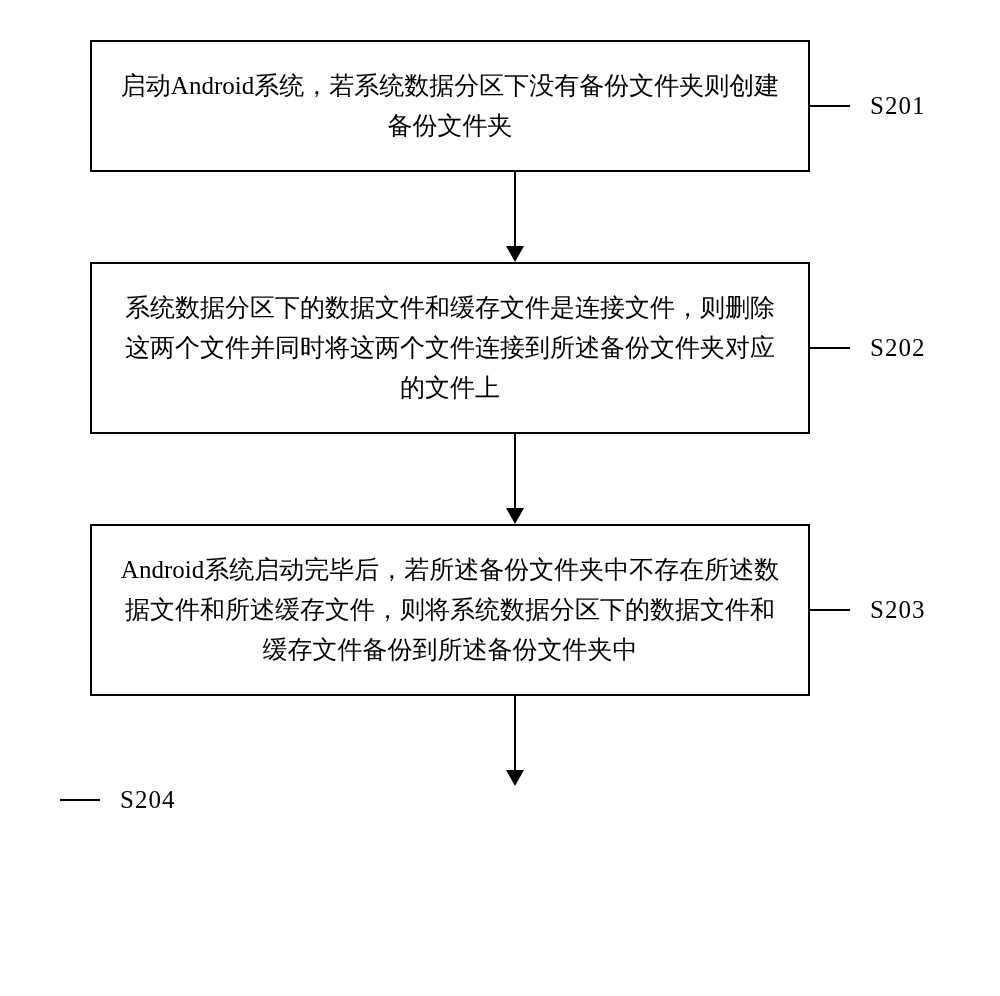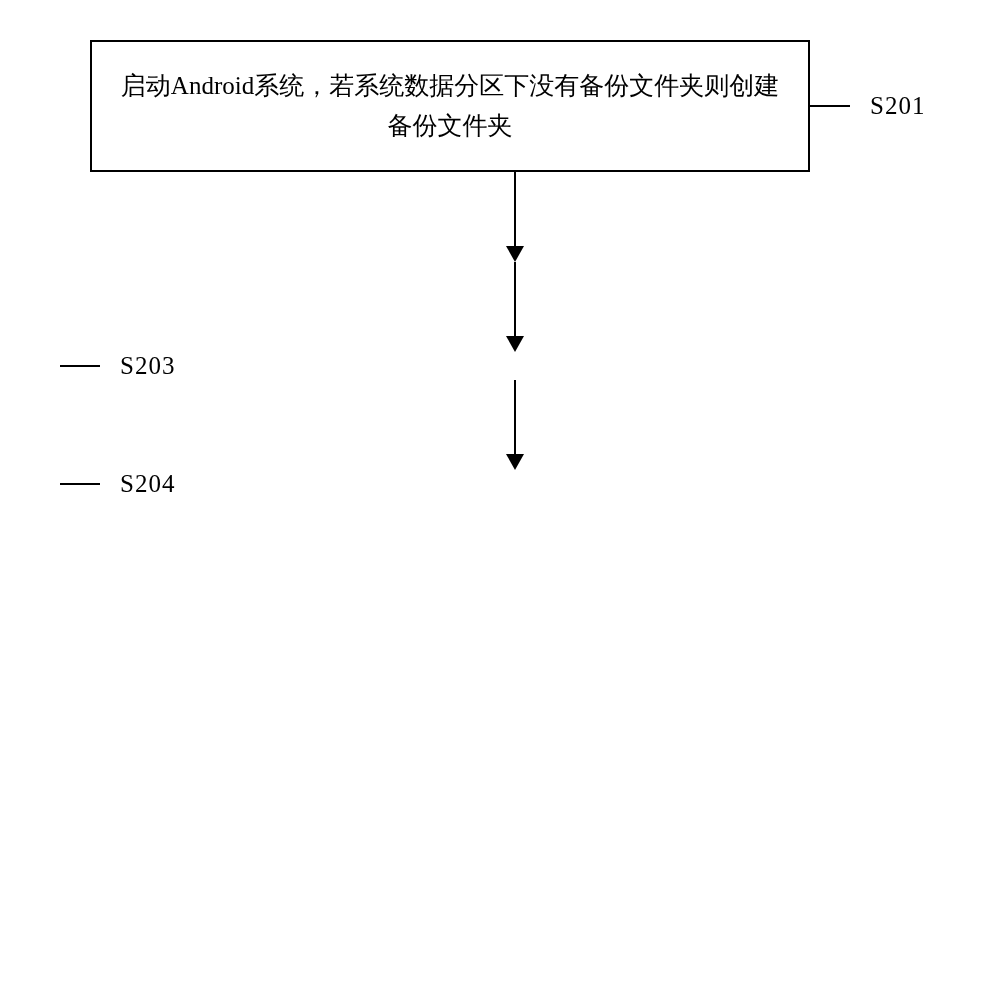--- a/index.html
+++ b/index.html
@@ -85,27 +85,37 @@
     </div>
     <div class="connector-line"></div>
     <div class="step-label">S201</div>
   </div>
 
   <div class="arrow-container">
     <div class="arrow-line"></div>
     <div class="arrow-head"></div>
   </div>
 
+  <div class="step-row">
+    <div class="step-box">
+      <span>系统数据分区下的数据文件和缓存文件是连接文件，则删除这两个文件并同时将这两个文件连接到所述备份文件夹对应的文件上</span>
+    </div>
+    <div class="connector-line"></div>
+    <div class="step-label">S202</div>
+  </div>
 
   <div class="arrow-container">
     <div class="arrow-line"></div>
     <div class="arrow-head"></div>
   </div>
 
   <div class="step-row">
+    <div class="step-box">
+      <span>Android系统启动完毕后，若所述备份文件夹中不存在所述数据文件和所述缓存文件，则将系统数据分区下的数据文件和缓存文件备份到所述备份文件夹中</span>
+    </div>
     <div class="connector-line"></div>
     <div class="step-label">S203</div>
   </div>
 
   <div class="arrow-container">
     <div class="arrow-line"></div>
     <div class="arrow-head"></div>
   </div>
 
   <div class="step-row">

